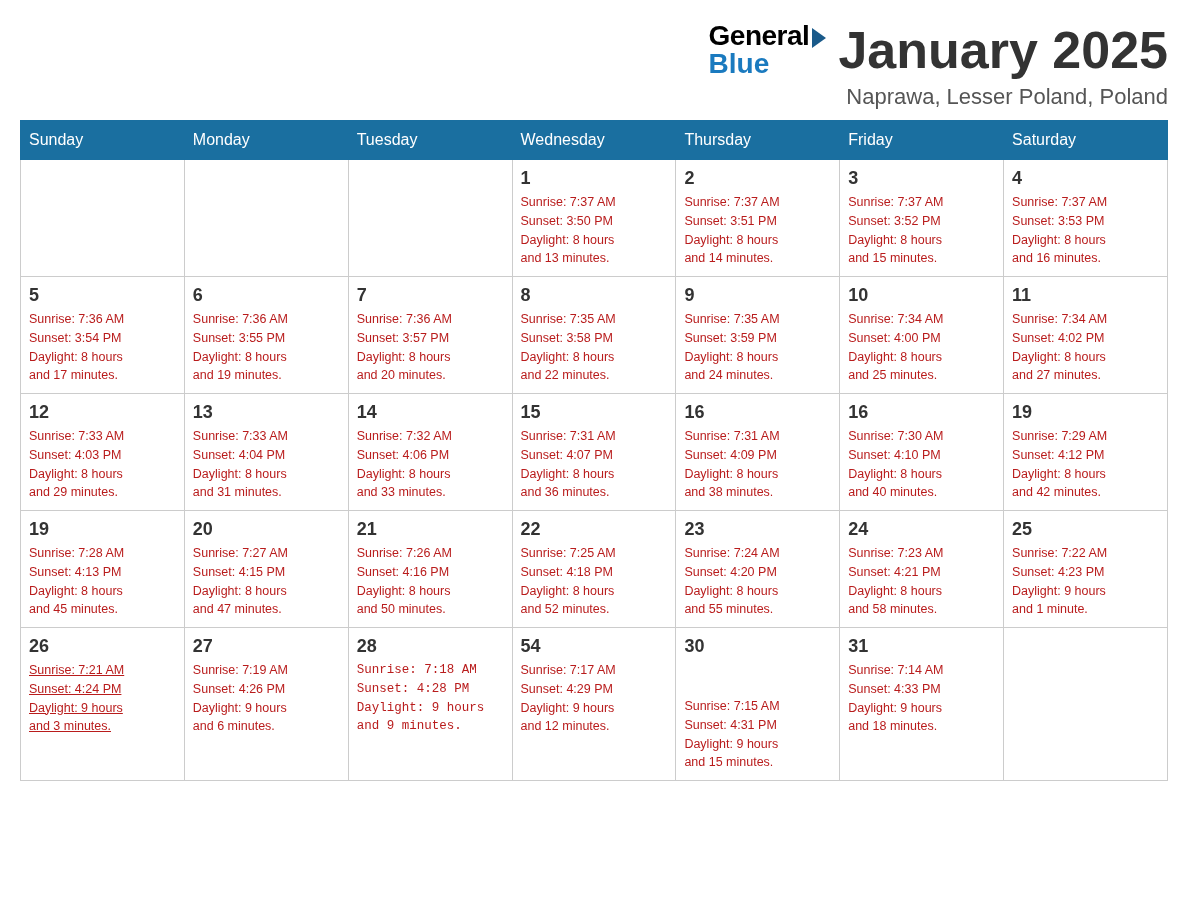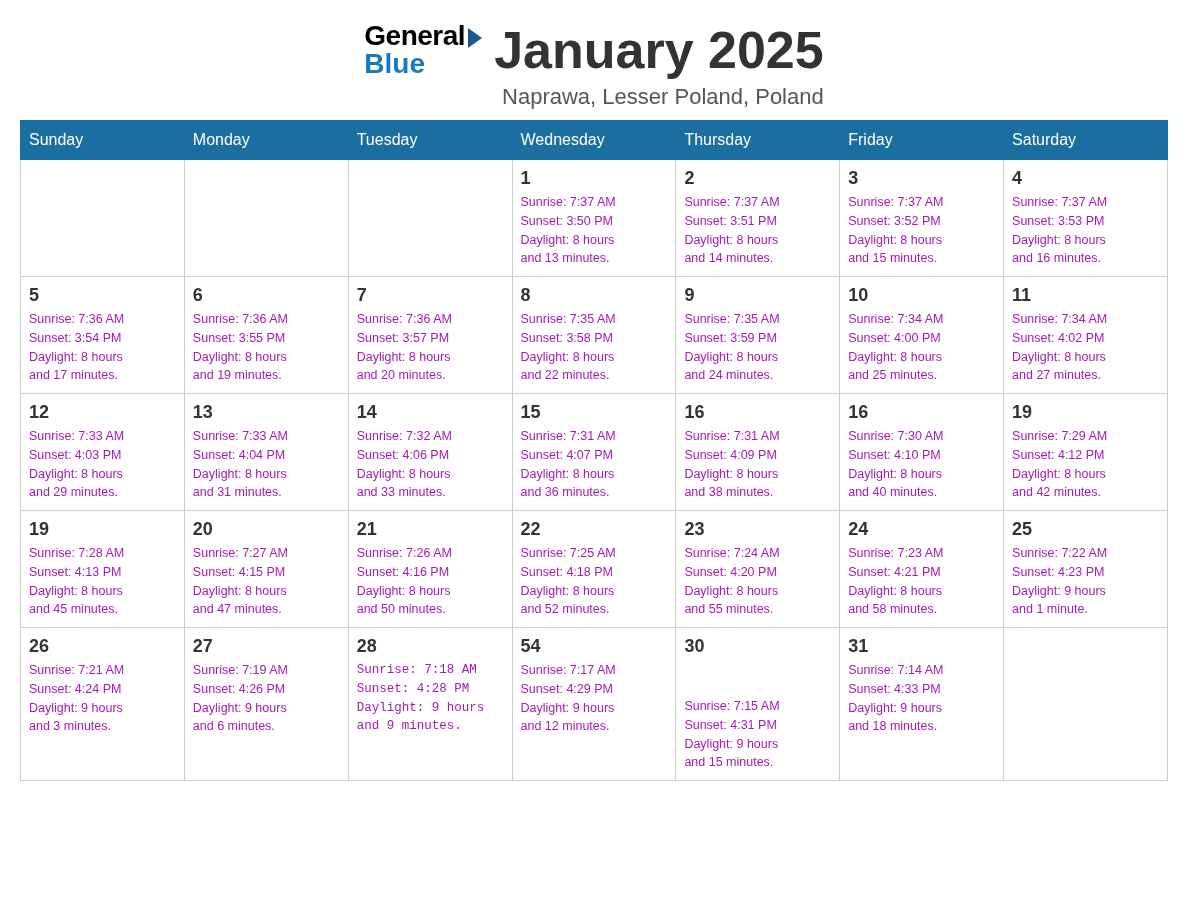--- a/index.html
+++ b/index.html
@@ -5,21 +5,21 @@
     * { box-sizing: border-box; margin: 0; padding: 0; }
     body {
       font-family: Arial, sans-serif;
       background: #fff;
       padding: 20px;
       width: 1188px;
       min-height: 918px;
     }
     .header-area {
       display: flex;
-      justify-content: center;
+      justify-content: flex-end;
       align-items: flex-start;
       margin-bottom: 10px;
     }
     .logo {
       display: flex;
       flex-direction: column;
       align-items: flex-start;
     }
     .logo-top {
       display: flex;
@@ -86,21 +86,21 @@
     }
     .day-number {
       font-size: 18px;
       font-weight: bold;
       color: #333;
       margin-bottom: 4px;
     }
     .day-info {
       font-size: 12.5px;
       line-height: 1.5;
-      color: #a21caf;
+      color: #b91c1c;
     }
     .empty-cell {
       background: #fff;
     }
     .row-divider td {
       border-top: 2px solid #1a6fa0;
     }
   </style>
 </head>
 <body>
@@ -314,21 +314,21 @@
           <div class="day-number">25</div>
           <div class="day-info" style="white-space: pre-line;">Sunrise: 7:22 AM
 Sunset: 4:23 PM
 Daylight: 9 hours
 and 1 minute.</div>
         </td>
       </tr>
       <tr class="row-divider">
         <td>
           <div class="day-number">26</div>
-          <div class="day-info" style="white-space: pre-line;">Sunrise: 7:21 AM
+          <div class="day-info" style="white-space: pre-line; text-decoration: underline;">Sunrise: 7:21 AM
 Sunset: 4:24 PM
 Daylight: 9 hours
 and 3 minutes.</div>
         </td>
         <td>
           <div class="day-number">27</div>
           <div class="day-info" style="white-space: pre-line;">Sunrise: 7:19 AM
 Sunset: 4:26 PM
 Daylight: 9 hours
 and 6 minutes.</div>

